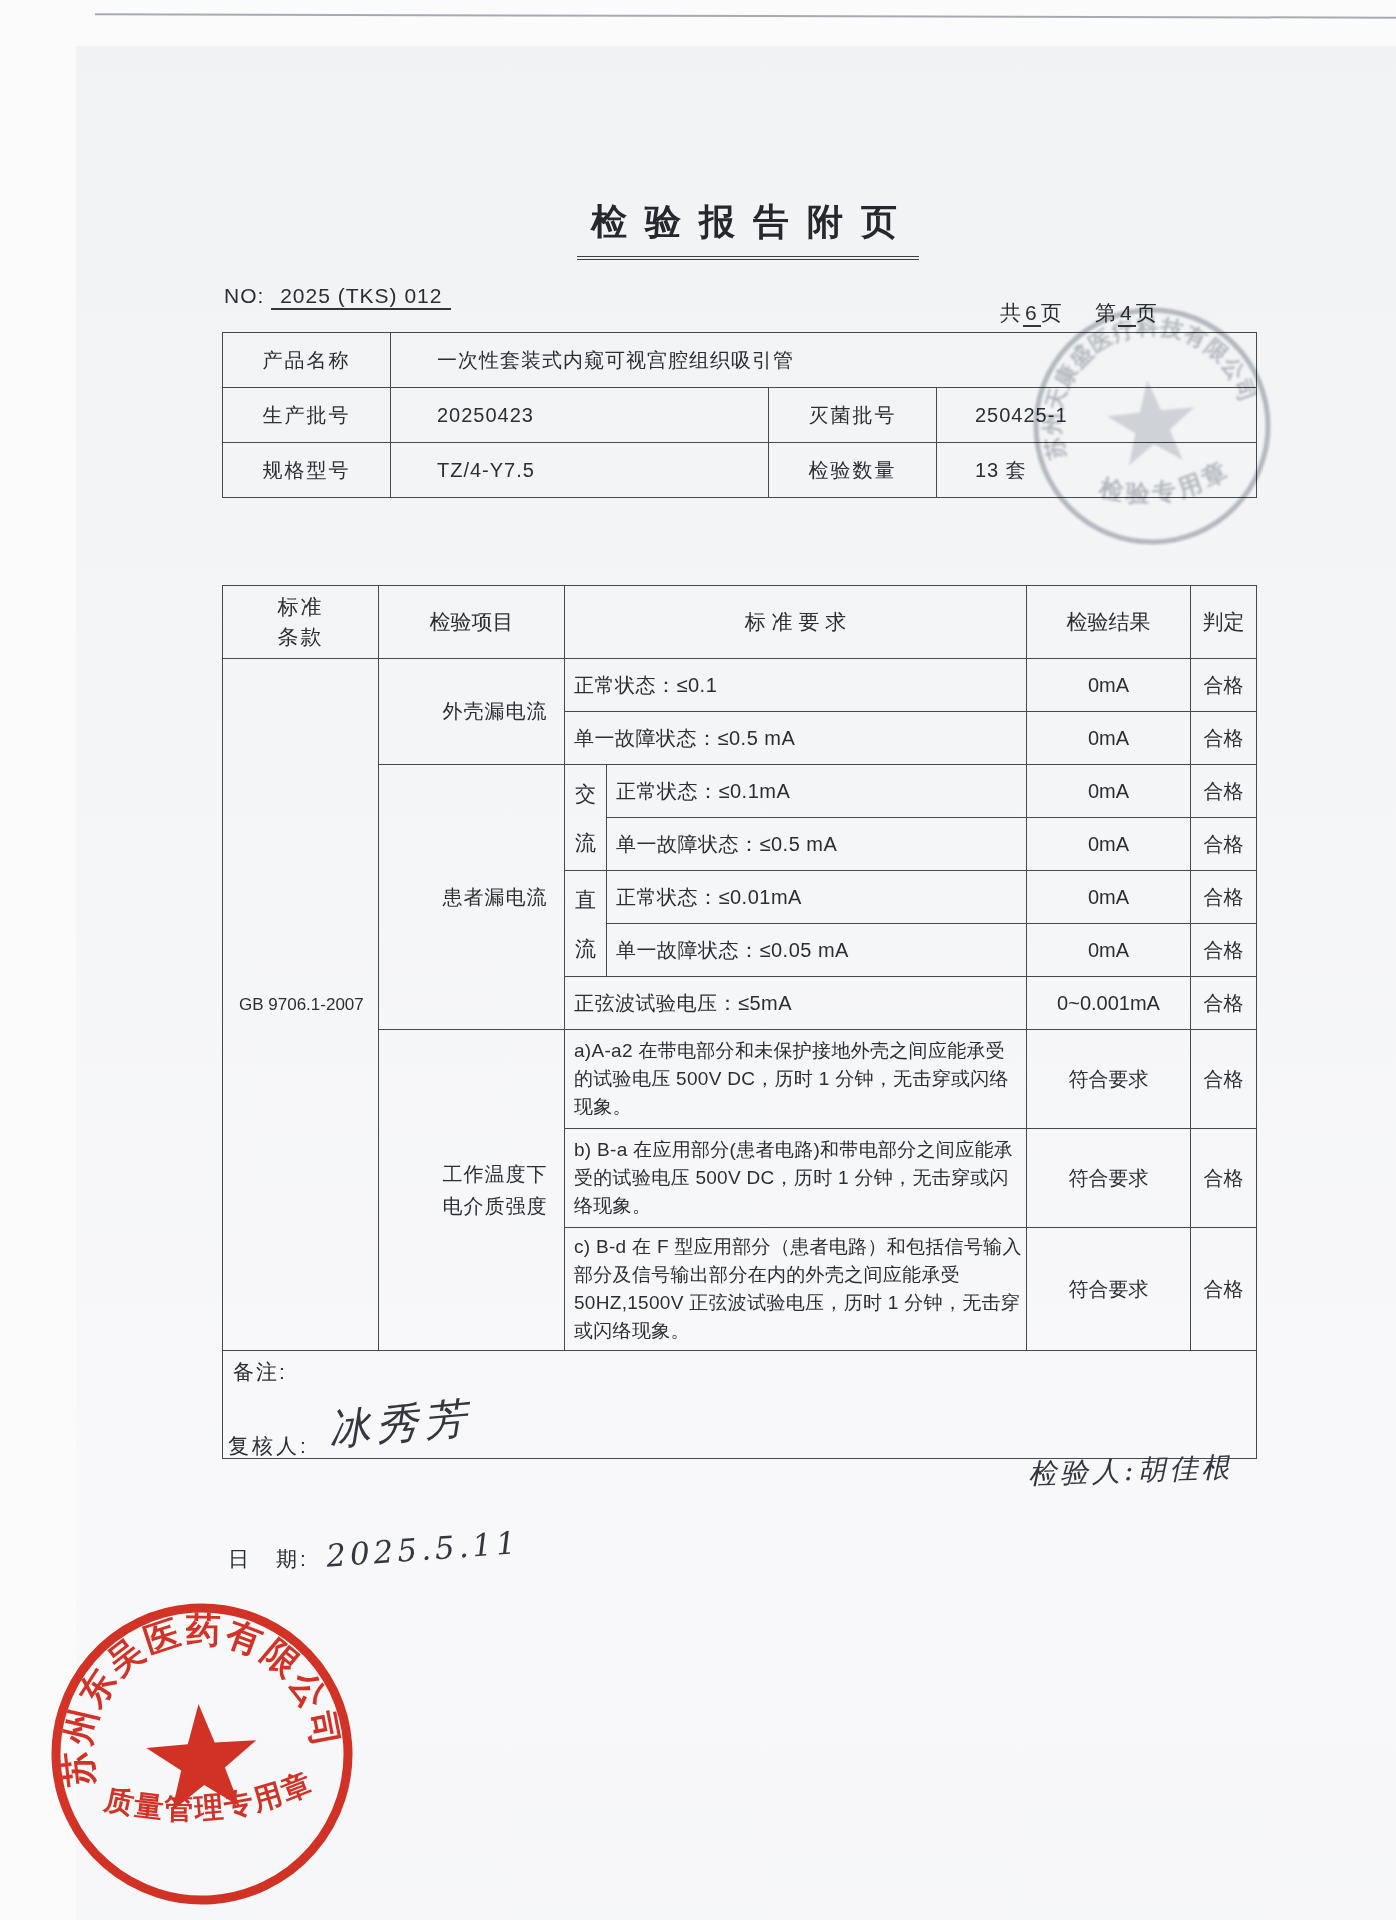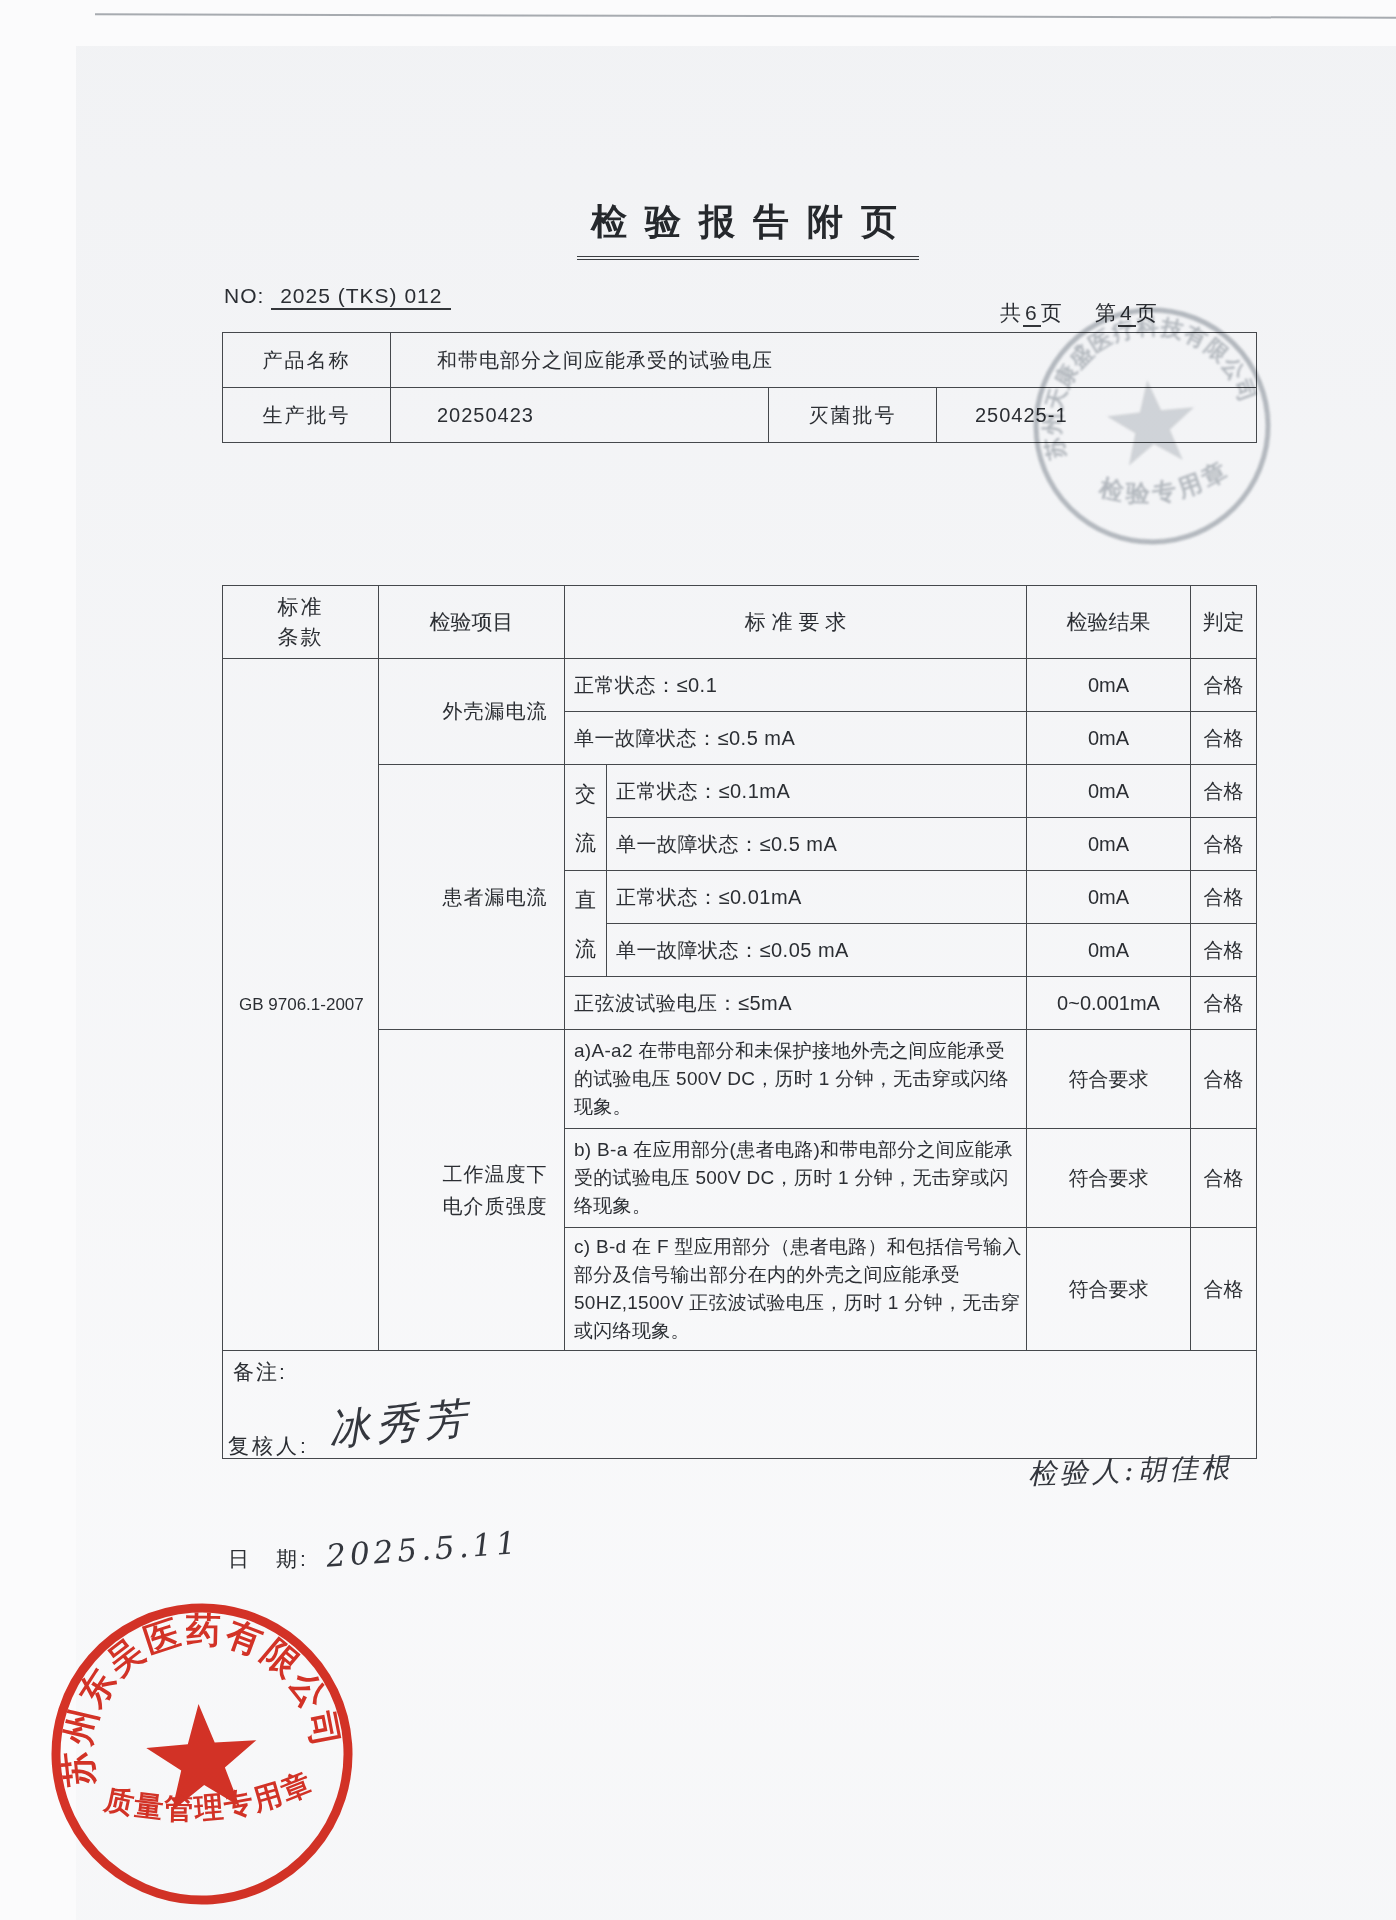--- a/index.html
+++ b/index.html
@@ -91,27 +91,33 @@
 <table class="abs info-table">
   <colgroup>
       <col style="width:168px">
       <col style="width:378px">
       <col style="width:168px">
       <col style="width:320px">
     </colgroup>
   <tbody>
       <tr>
     <td class="lbl">产品名称</td>
-    <td class="val" colspan="3">和带电部分之间应能承受的试验电压</td>
+    <td class="val" colspan="3">一次性套装式内窥可视宫腔组织吸引管</td>
   </tr>
   <tr>
     <td class="lbl">生产批号</td>
     <td class="val">20250423</td>
     <td class="lbl">灭菌批号</td>
     <td class="val2">250425-1</td>
+  </tr>
+  <tr>
+    <td class="lbl">规格型号</td>
+    <td class="val">TZ/4-Y7.5</td>
+    <td class="lbl">检验数量</td>
+    <td class="val2">13 套</td>
   </tr>
 </tbody>
   </table>
 
 <table class="abs res-table">
   <colgroup>
       <col style="width:156px">
       <col style="width:186px">
       <col style="width:42px">
       <col style="width:420px">

